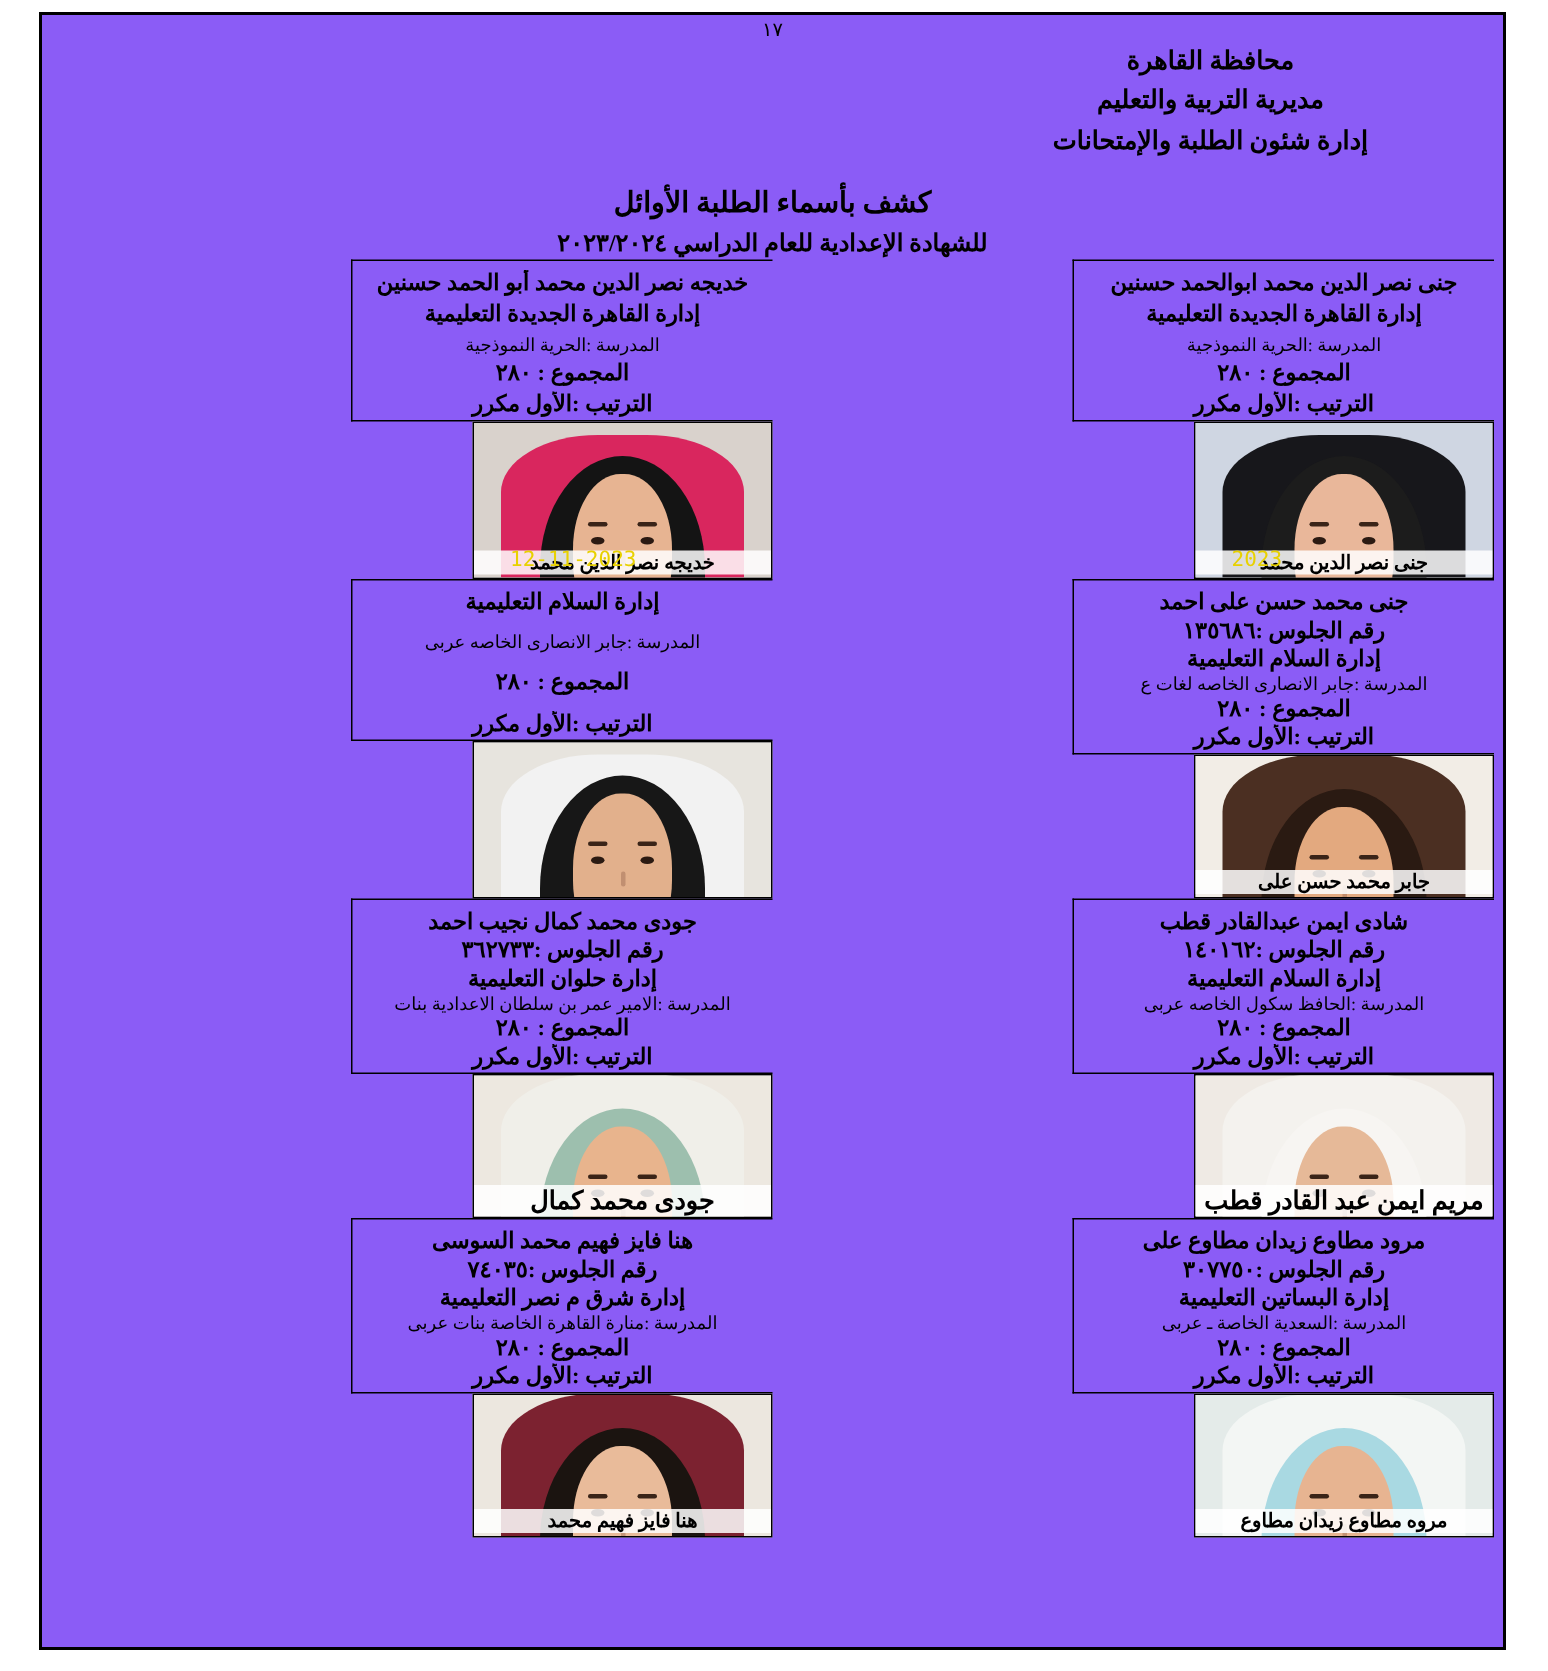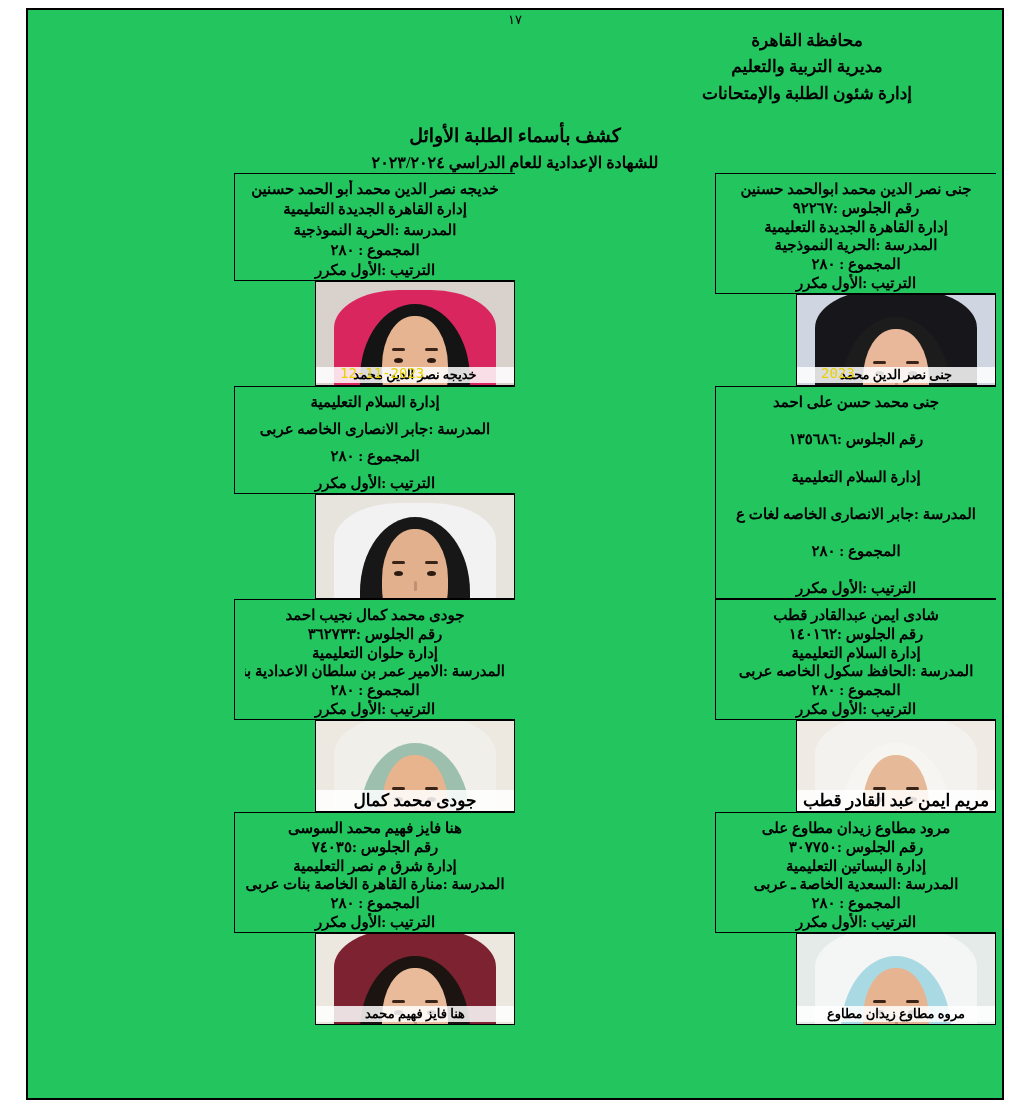--- a/index.html
+++ b/index.html
@@ -9,21 +9,21 @@
     color:#000;
     position:relative;
     overflow:hidden;
   }
   .page{
     position:absolute;
     left:26px; top:8px;
     width:978px; height:1092px;
     border:2px solid #000;
     box-sizing:border-box;
-    background:#22c55e;
+    background:#8b5cf6;
   }
   .page-number{
     position:absolute;
     top:2px; left:0; right:0;
     text-align:center;
     font-size:13px;
     letter-spacing:2px;
   }
   .header{
     position:absolute;
@@ -89,22 +89,22 @@
   }
   .info-line{
     font-size:15px;
     font-weight:bold;
     text-align:center;
     line-height:1.25;
     white-space:nowrap;
     overflow:hidden;
   }
   .info-line.small{
-    font-size:15px;
-    font-weight:bold;
+    font-size:12px;
+    font-weight:normal;
   }
   .info-line.name{
     font-size:15px;
   }
   .caption{
     position:absolute;
     bottom:2px;
     left:0; right:0;
     text-align:center;
     font-size:13px;
@@ -184,21 +184,20 @@
 
   <div class="title-block">
     <div>كشف بأسماء الطلبة الأوائل</div>
     <div class="title-sub">للشهادة الإعدادية للعام الدراسي ٢٠٢٣/٢٠٢٤</div>
   </div>
 
   <div class="grid">
       <div class="cell">
     <div class="info-box">
       <div class="info-line name">جنى نصر الدين محمد ابوالحمد حسنين</div>
-      <div class="info-line">رقم الجلوس :٩٢٢٦٧</div>
       <div class="info-line">إدارة القاهرة الجديدة التعليمية</div>
       <div class="info-line small">المدرسة :الحرية النموذجية</div>
       <div class="info-line">المجموع : ٢٨٠</div>
       <div class="info-line">الترتيب :الأول مكرر</div>
     </div>
     <div class="photo-box">
 
   <div class="portrait">
     <div class="bg" style="background:#cfd6e2"></div>
     <div class="body" style="left:18px;right:18px;bottom:0;height:95px;background:#17171b"></div>
@@ -243,20 +242,37 @@
   </div>
       <div class="cell">
     <div class="info-box">
       <div class="info-line name">جنى محمد حسن على احمد</div>
       <div class="info-line">رقم الجلوس :١٣٥٦٨٦</div>
       <div class="info-line">إدارة السلام التعليمية</div>
       <div class="info-line small">المدرسة :جابر الانصارى الخاصه لغات ع</div>
       <div class="info-line">المجموع : ٢٨٠</div>
       <div class="info-line">الترتيب :الأول مكرر</div>
     </div>
+    <div class="photo-box">
+
+  <div class="portrait">
+    <div class="bg" style="background:#f2ede6"></div>
+    <div class="body" style="left:18px;right:18px;bottom:0;height:95px;background:#4b2f22"></div>
+    <div class="veil" style="left:44px;right:44px;top:22px;height:150px;background:#2a1a12"></div>
+    <div class="head" style="left:66px;right:66px;top:34px;height:104px;background:#e3a97f"></div>
+    <div class="brow" style="left:76px;top:66px"></div>
+    <div class="brow" style="right:76px;top:66px"></div>
+    <div class="eye" style="left:78px;top:76px"></div>
+    <div class="eye" style="right:78px;top:76px"></div>
+    <div class="nose" style="left:98px;top:86px"></div>
+    <div class="mouth" style="left:90px;top:108px"></div>
+  </div>
+      <div class="caption ">جابر محمد حسن على</div>
+      <div class="date-stamp"></div>
+    </div>
   </div>
       <div class="cell">
     <div class="info-box">
       <div class="info-line">إدارة السلام التعليمية</div>
       <div class="info-line small">المدرسة :جابر الانصارى الخاصه عربى</div>
       <div class="info-line">المجموع : ٢٨٠</div>
       <div class="info-line">الترتيب :الأول مكرر</div>
     </div>
     <div class="photo-box">
 

